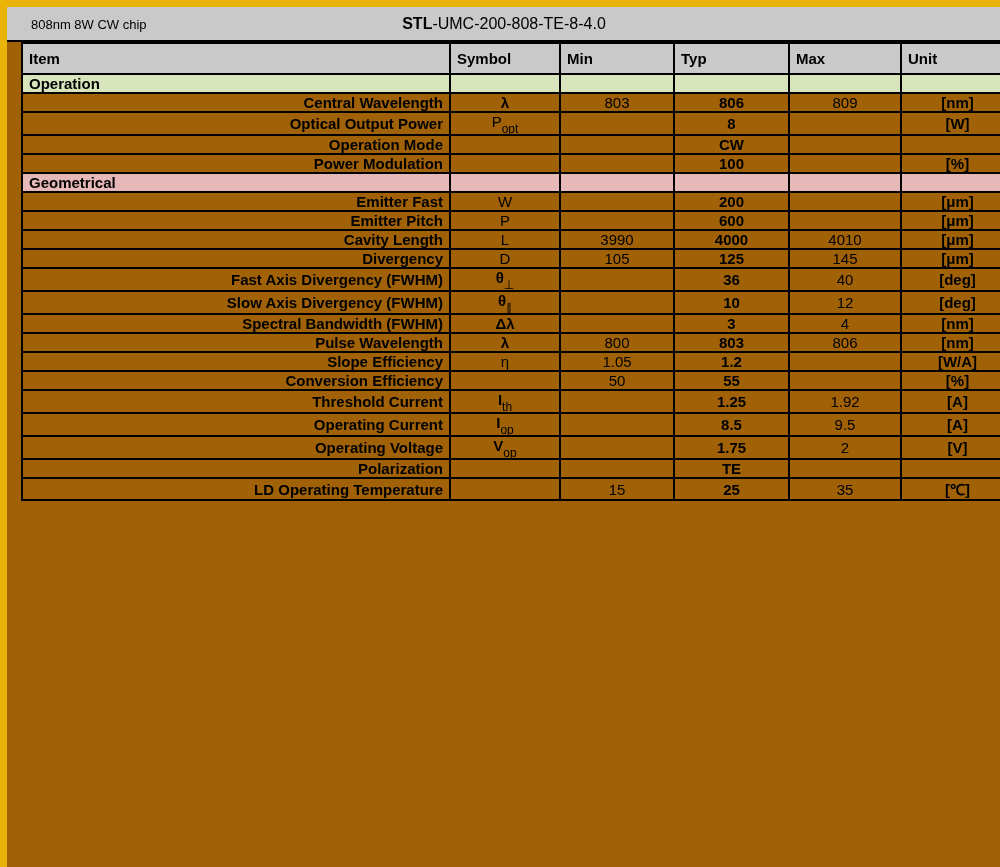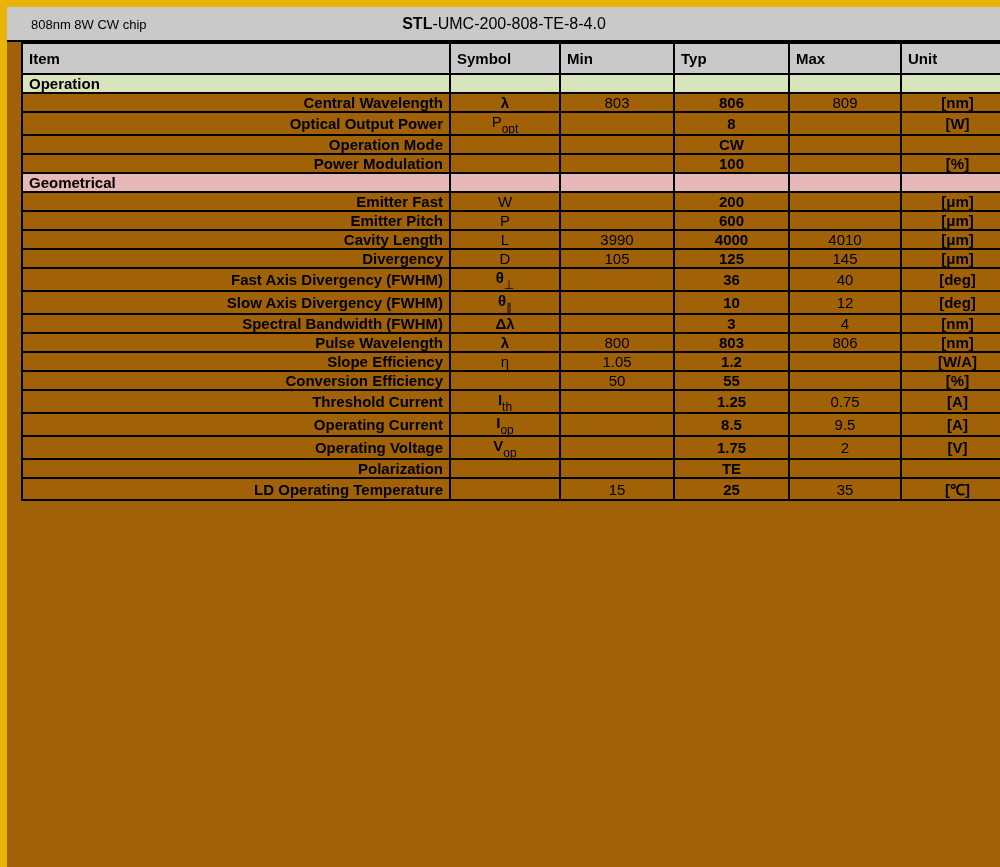--- a/index.html
+++ b/index.html
@@ -234,21 +234,21 @@
           <td class="center">50</td>
           <td class="center bold">55</td>
           <td class="center"></td>
           <td class="center bold">[%]</td>
         </tr>
         <tr>
           <td class="item-cell">Threshold Current</td>
           <td class="center bold"><span>I</span><sub>th</sub></td>
           <td class="center"></td>
           <td class="center bold">1.25</td>
-          <td class="center">0.75</td>
+          <td class="center">1.92</td>
           <td class="center bold">[A]</td>
         </tr>
         <tr>
           <td class="item-cell">Operating Current</td>
           <td class="center bold"><span>I</span><sub>op</sub></td>
           <td class="center"></td>
           <td class="center bold">8.5</td>
           <td class="center">9.5</td>
           <td class="center bold">[A]</td>
         </tr>

